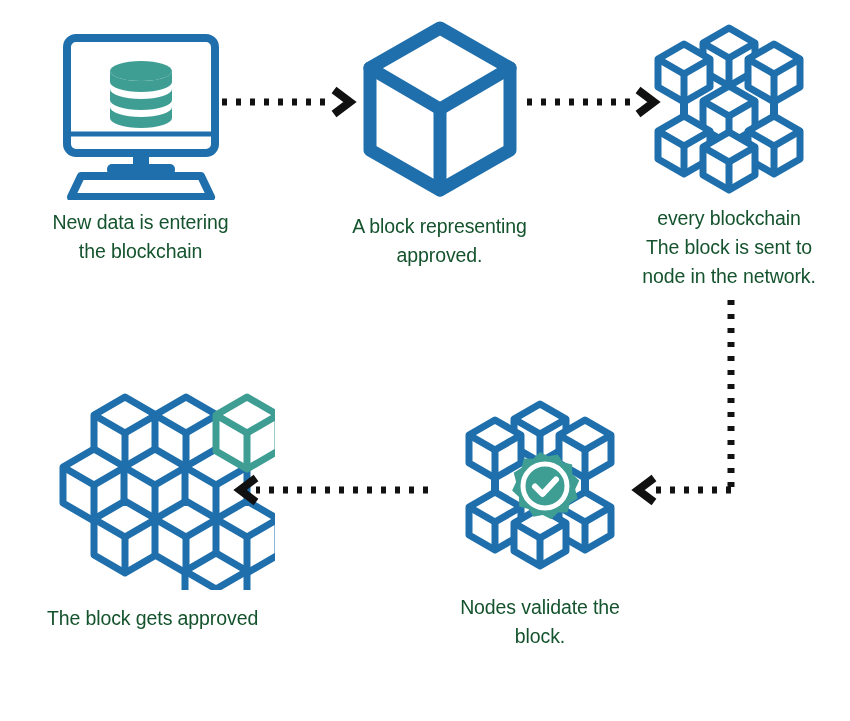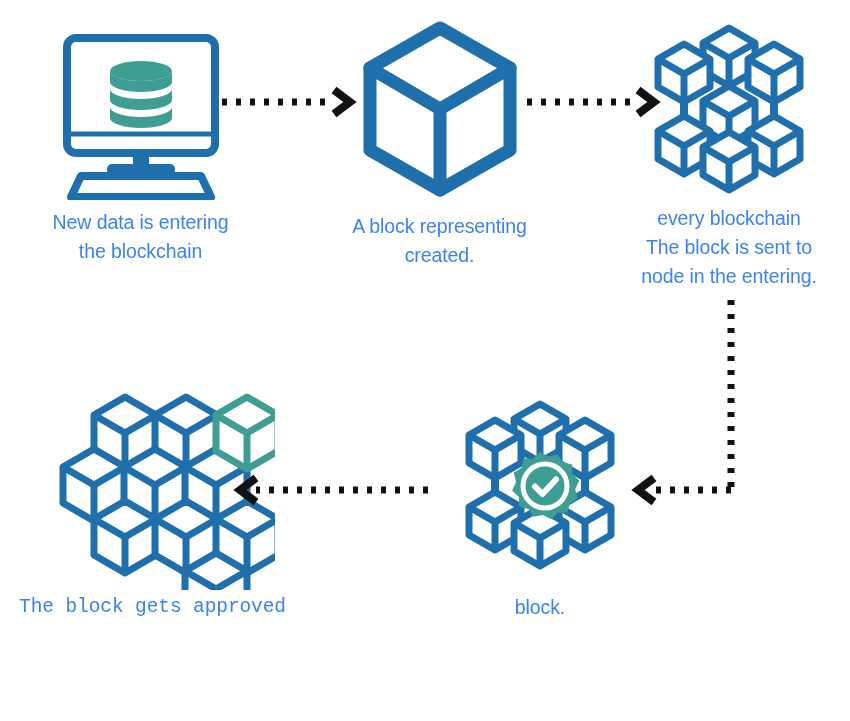--- a/index.html
+++ b/index.html
@@ -27,21 +27,21 @@
   .icon-wrap {
     display: flex;
     align-items: center;
     justify-content: center;
   }
   .caption {
     text-align: center;
     font-family: "Liberation Sans", sans-serif;
     font-size: 19.5px;
     line-height: 29px;
-    color: #3b82f6;
+    color: #14532d;
     letter-spacing: -0.1px;
   }
   .caption .line { display: block; }
 
   
   #step-1 { left: 8px;  top: 30px;  width: 265px; }
   #step-2 { left: 312px; top: 18px; width: 255px; }
   #step-3 { left: 608px; top: 18px; width: 242px; }
   #step-4 { left: 410px; top: 390px; width: 260px; }
   #step-5 { left: 5px;   top: 385px; width: 295px; }
@@ -49,21 +49,21 @@
   #step-1 .icon-wrap { height: 170px; }
   #step-2 .icon-wrap { height: 182px; }
   #step-3 .icon-wrap { height: 182px; }
   #step-4 .icon-wrap { height: 195px; }
   #step-5 .icon-wrap { height: 205px; }
 
   #step-1 .caption { margin-top: 8px; }
   #step-2 .caption { margin-top: 12px; }
   #step-3 .caption { margin-top: 4px; }
   #step-4 .caption { margin-top: 8px; }
-  #step-5 .caption { margin-top: 3px; font-family: Liberation Mono, monospace; }
+  #step-5 .caption { margin-top: 14px; }
 
   .arrow-layer {
     position: absolute;
     left: 0; top: 0;
     width: 850px; height: 721px;
     pointer-events: none;
   }
 </style>
 </head>
 <body>
@@ -103,21 +103,21 @@
       <svg width="180" height="182" viewBox="0 0 180 182" aria-hidden="true">
 
         <path d="M 90 10 L 160 50 L 160 132 L 90 172 L 20 132 L 20 50 Z" fill="none" stroke="#1F6FAC" stroke-width="13" stroke-linejoin="round"></path>
 
         <path d="M 20 50 L 90 91 L 160 50" fill="none" stroke="#1F6FAC" stroke-width="13" stroke-linejoin="round" stroke-linecap="round"></path>
         <line x1="90" y1="91" x2="90" y2="172" stroke="#1F6FAC" stroke-width="13" stroke-linecap="round"></line>
       </svg>
     </div>
     <div class="caption">
       <span class="line">A block representing</span>
-      <span class="line">created.</span>
+      <span class="line">approved.</span>
     </div>
   </div>
 
   <div class="step" id="step-3">
     <div class="icon-wrap">
       <svg width="200" height="182" viewBox="0 0 200 182" aria-hidden="true">
         <g stroke="#1F6FAC" stroke-width="8" fill="none" stroke-linejoin="round">
 
           <line x1="55" y1="52" x2="100" y2="36"></line>
           <line x1="145" y1="52" x2="100" y2="36"></line>
@@ -157,21 +157,21 @@
 
           <path d="M 100 114 L 126 129 L 126 157 L 100 172 L 74 157 L 74 129 Z"></path>
           <path d="M 74 129 L 100 144 L 126 129"></path>
           <path d="M 100 144 L 100 172"></path>
         </g>
       </svg>
     </div>
     <div class="caption">
       <span class="line">every blockchain</span>
       <span class="line">The block is sent to</span>
-      <span class="line">node in the entering.</span>
+      <span class="line">node in the network.</span>
     </div>
   </div>
 
   <div class="step" id="step-4">
     <div class="icon-wrap">
       <svg width="210" height="195" viewBox="0 0 210 195" aria-hidden="true">
         <g stroke="#1F6FAC" stroke-width="8" fill="none" stroke-linejoin="round">
           <line x1="60" y1="56" x2="105" y2="40"></line>
           <line x1="150" y1="56" x2="105" y2="40"></line>
           <line x1="105" y1="40" x2="105" y2="90"></line>
@@ -215,20 +215,21 @@
             L 144.2 90.6 L 140.2 99.2 L 142.6 108.4 L 134.7 113.4 L 132.6 122.6
             L 123.1 122.5 L 116.3 129.2 L 107.8 125.0 L 98.5 126.8 L 93.4 118.9
             L 84.2 116.6 L 84.0 107.1 L 77.1 100.6 L 81.1 92.0 L 78.7 82.8
             L 86.6 77.8 L 88.7 68.6 L 98.2 68.7 Z"></path>
           <circle cx="110" cy="96" r="22" fill="none" stroke="#ffffff" stroke-width="5"></circle>
           <path d="M 100 96.5 L 107.5 104 L 121 89.5" fill="none" stroke="#ffffff" stroke-width="6" stroke-linecap="round" stroke-linejoin="round"></path>
         </g>
       </svg>
     </div>
     <div class="caption">
+      <span class="line">Nodes validate the</span>
       <span class="line">block.</span>
     </div>
   </div>
 
   <div class="step" id="step-5">
     <div class="icon-wrap">
       <svg width="245" height="205" viewBox="0 0 245 205" aria-hidden="true">
         <g fill="#ffffff" stroke="#1F6FAC" stroke-width="7" stroke-linejoin="round">
 
           <path d="M 95 12 L 126 30 L 126 66 L 95 84 L 64 66 L 64 30 Z"></path>

